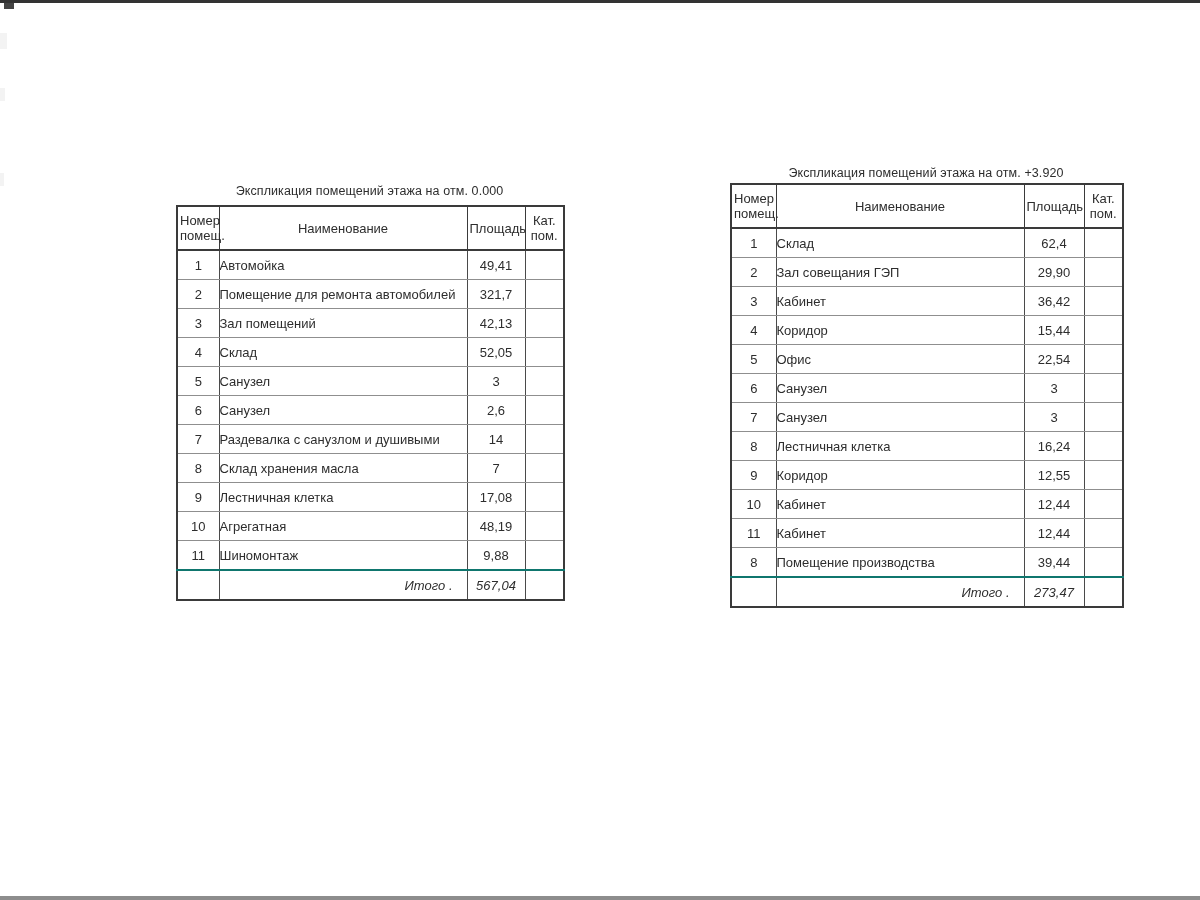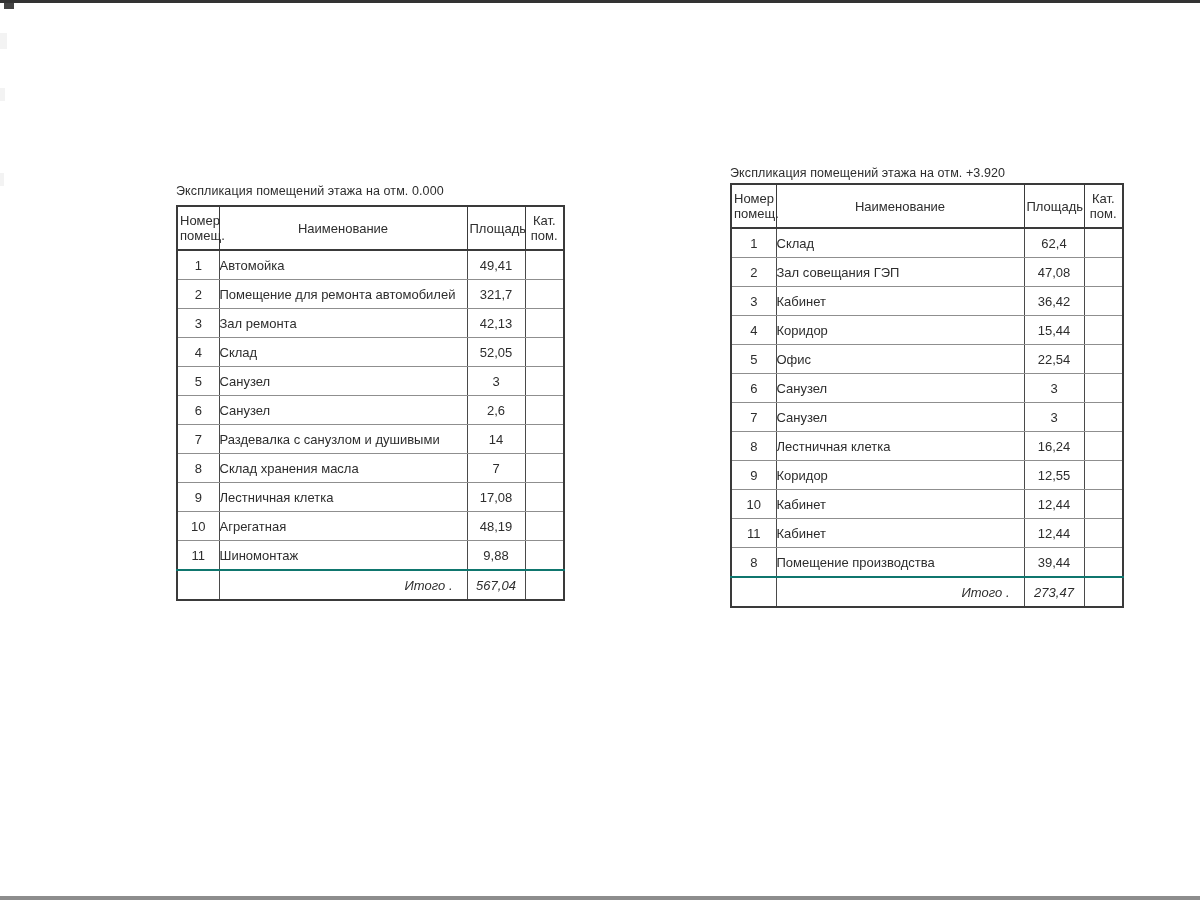--- a/index.html
+++ b/index.html
@@ -35,21 +35,21 @@
   .smudge {
     position: absolute;
     background: #f3f3f3;
   }
   .smudge.s1 { left: 0; top: 33px;  width: 7px; height: 16px; }
   .smudge.s2 { left: 0; top: 88px;  width: 5px; height: 13px; }
   .smudge.s3 { left: 0; top: 173px; width: 4px; height: 13px; }
   
   .tbl-title {
     position: absolute;
-    text-align: left;
+    text-align: center;
     font-size: 12.5px;
     letter-spacing: 0.1px;
     white-space: nowrap;
     color: #2d2d2d;
   }
   #t0-title { left: 176px; top: 184px; width: 387px; }
   #t1-title { left: 730px; top: 166px; width: 392px; }
   
   table.expl {
     position: absolute;
@@ -138,21 +138,21 @@
 
         <tr>
           <td class="c-num">2</td>
           <td class="c-name">Помещение для ремонта автомобилей</td>
           <td class="c-area">321,7</td>
           <td class="c-cat"></td>
         </tr>
 
         <tr>
           <td class="c-num">3</td>
-          <td class="c-name">Зал ремонта</td>
+          <td class="c-name">Зал помещений</td>
           <td class="c-area">42,13</td>
           <td class="c-cat"></td>
         </tr>
 
         <tr>
           <td class="c-num">4</td>
           <td class="c-name">Склад</td>
           <td class="c-area">52,05</td>
           <td class="c-cat"></td>
         </tr>
@@ -240,21 +240,21 @@
         <tr>
           <td class="c-num">1</td>
           <td class="c-name">Склад</td>
           <td class="c-area">62,4</td>
           <td class="c-cat"></td>
         </tr>
 
         <tr>
           <td class="c-num">2</td>
           <td class="c-name">Зал совещания ГЭП</td>
-          <td class="c-area">47,08</td>
+          <td class="c-area">29,90</td>
           <td class="c-cat"></td>
         </tr>
 
         <tr>
           <td class="c-num">3</td>
           <td class="c-name">Кабинет</td>
           <td class="c-area">36,42</td>
           <td class="c-cat"></td>
         </tr>
 

